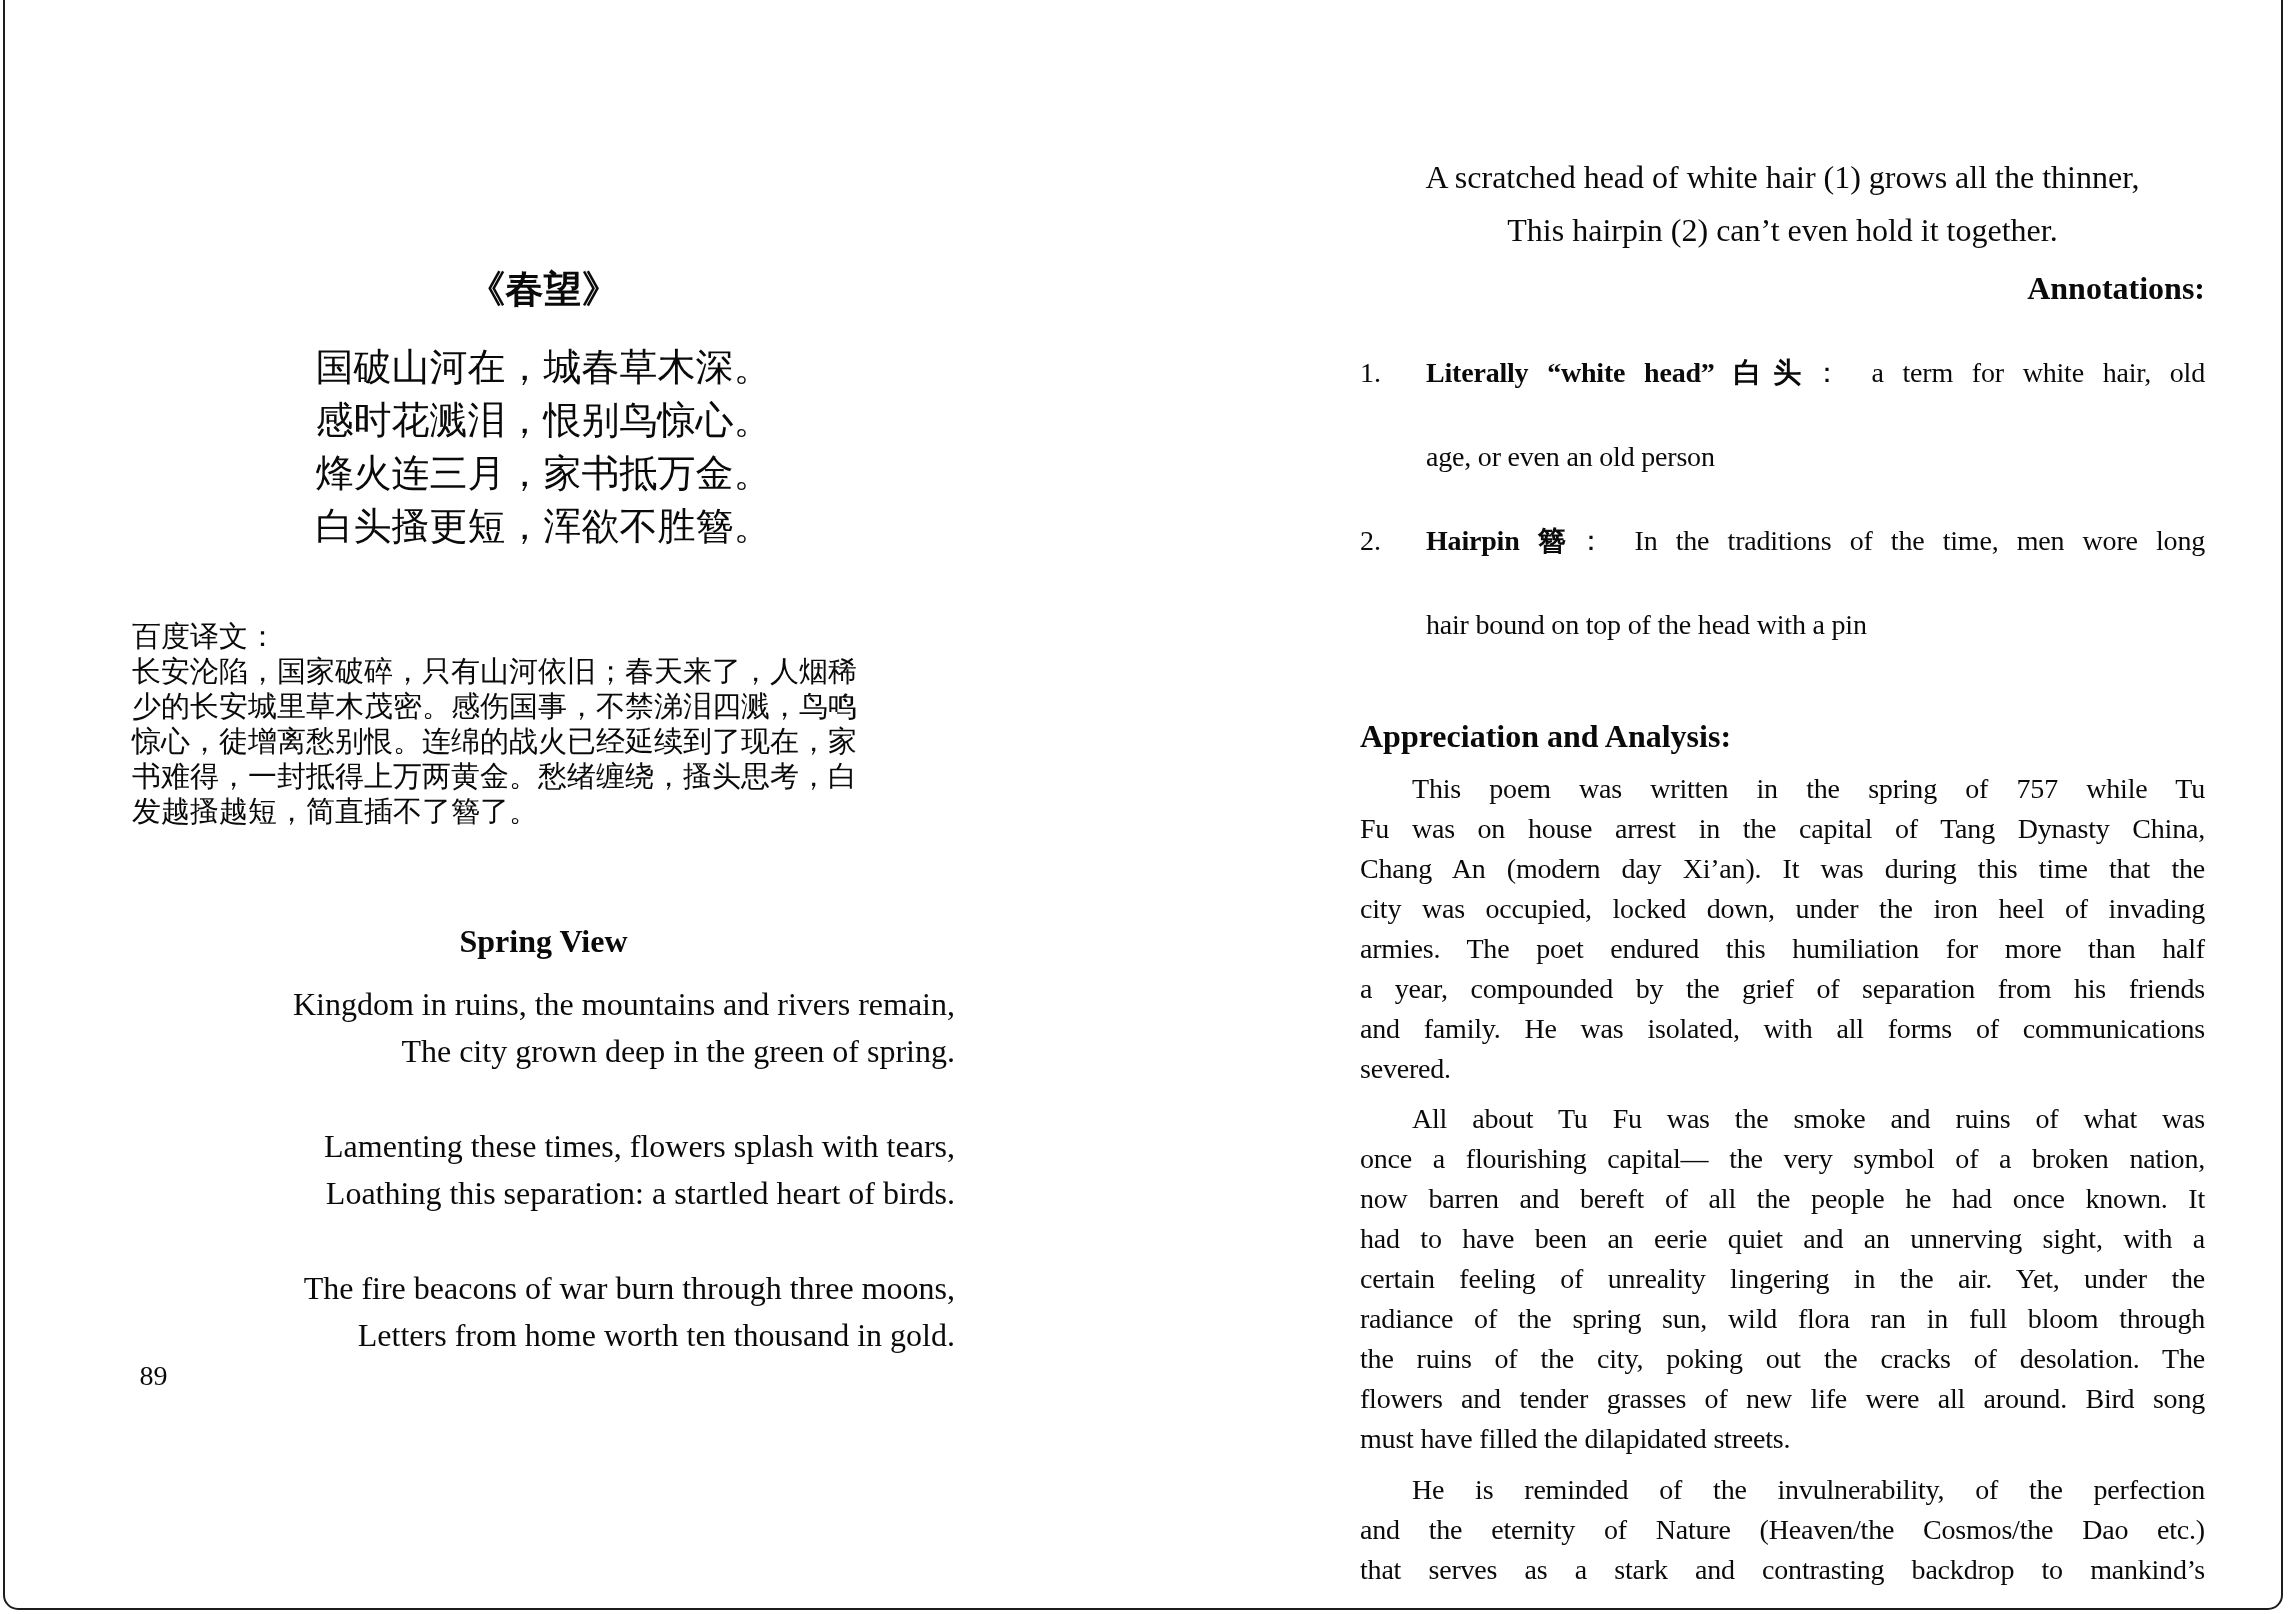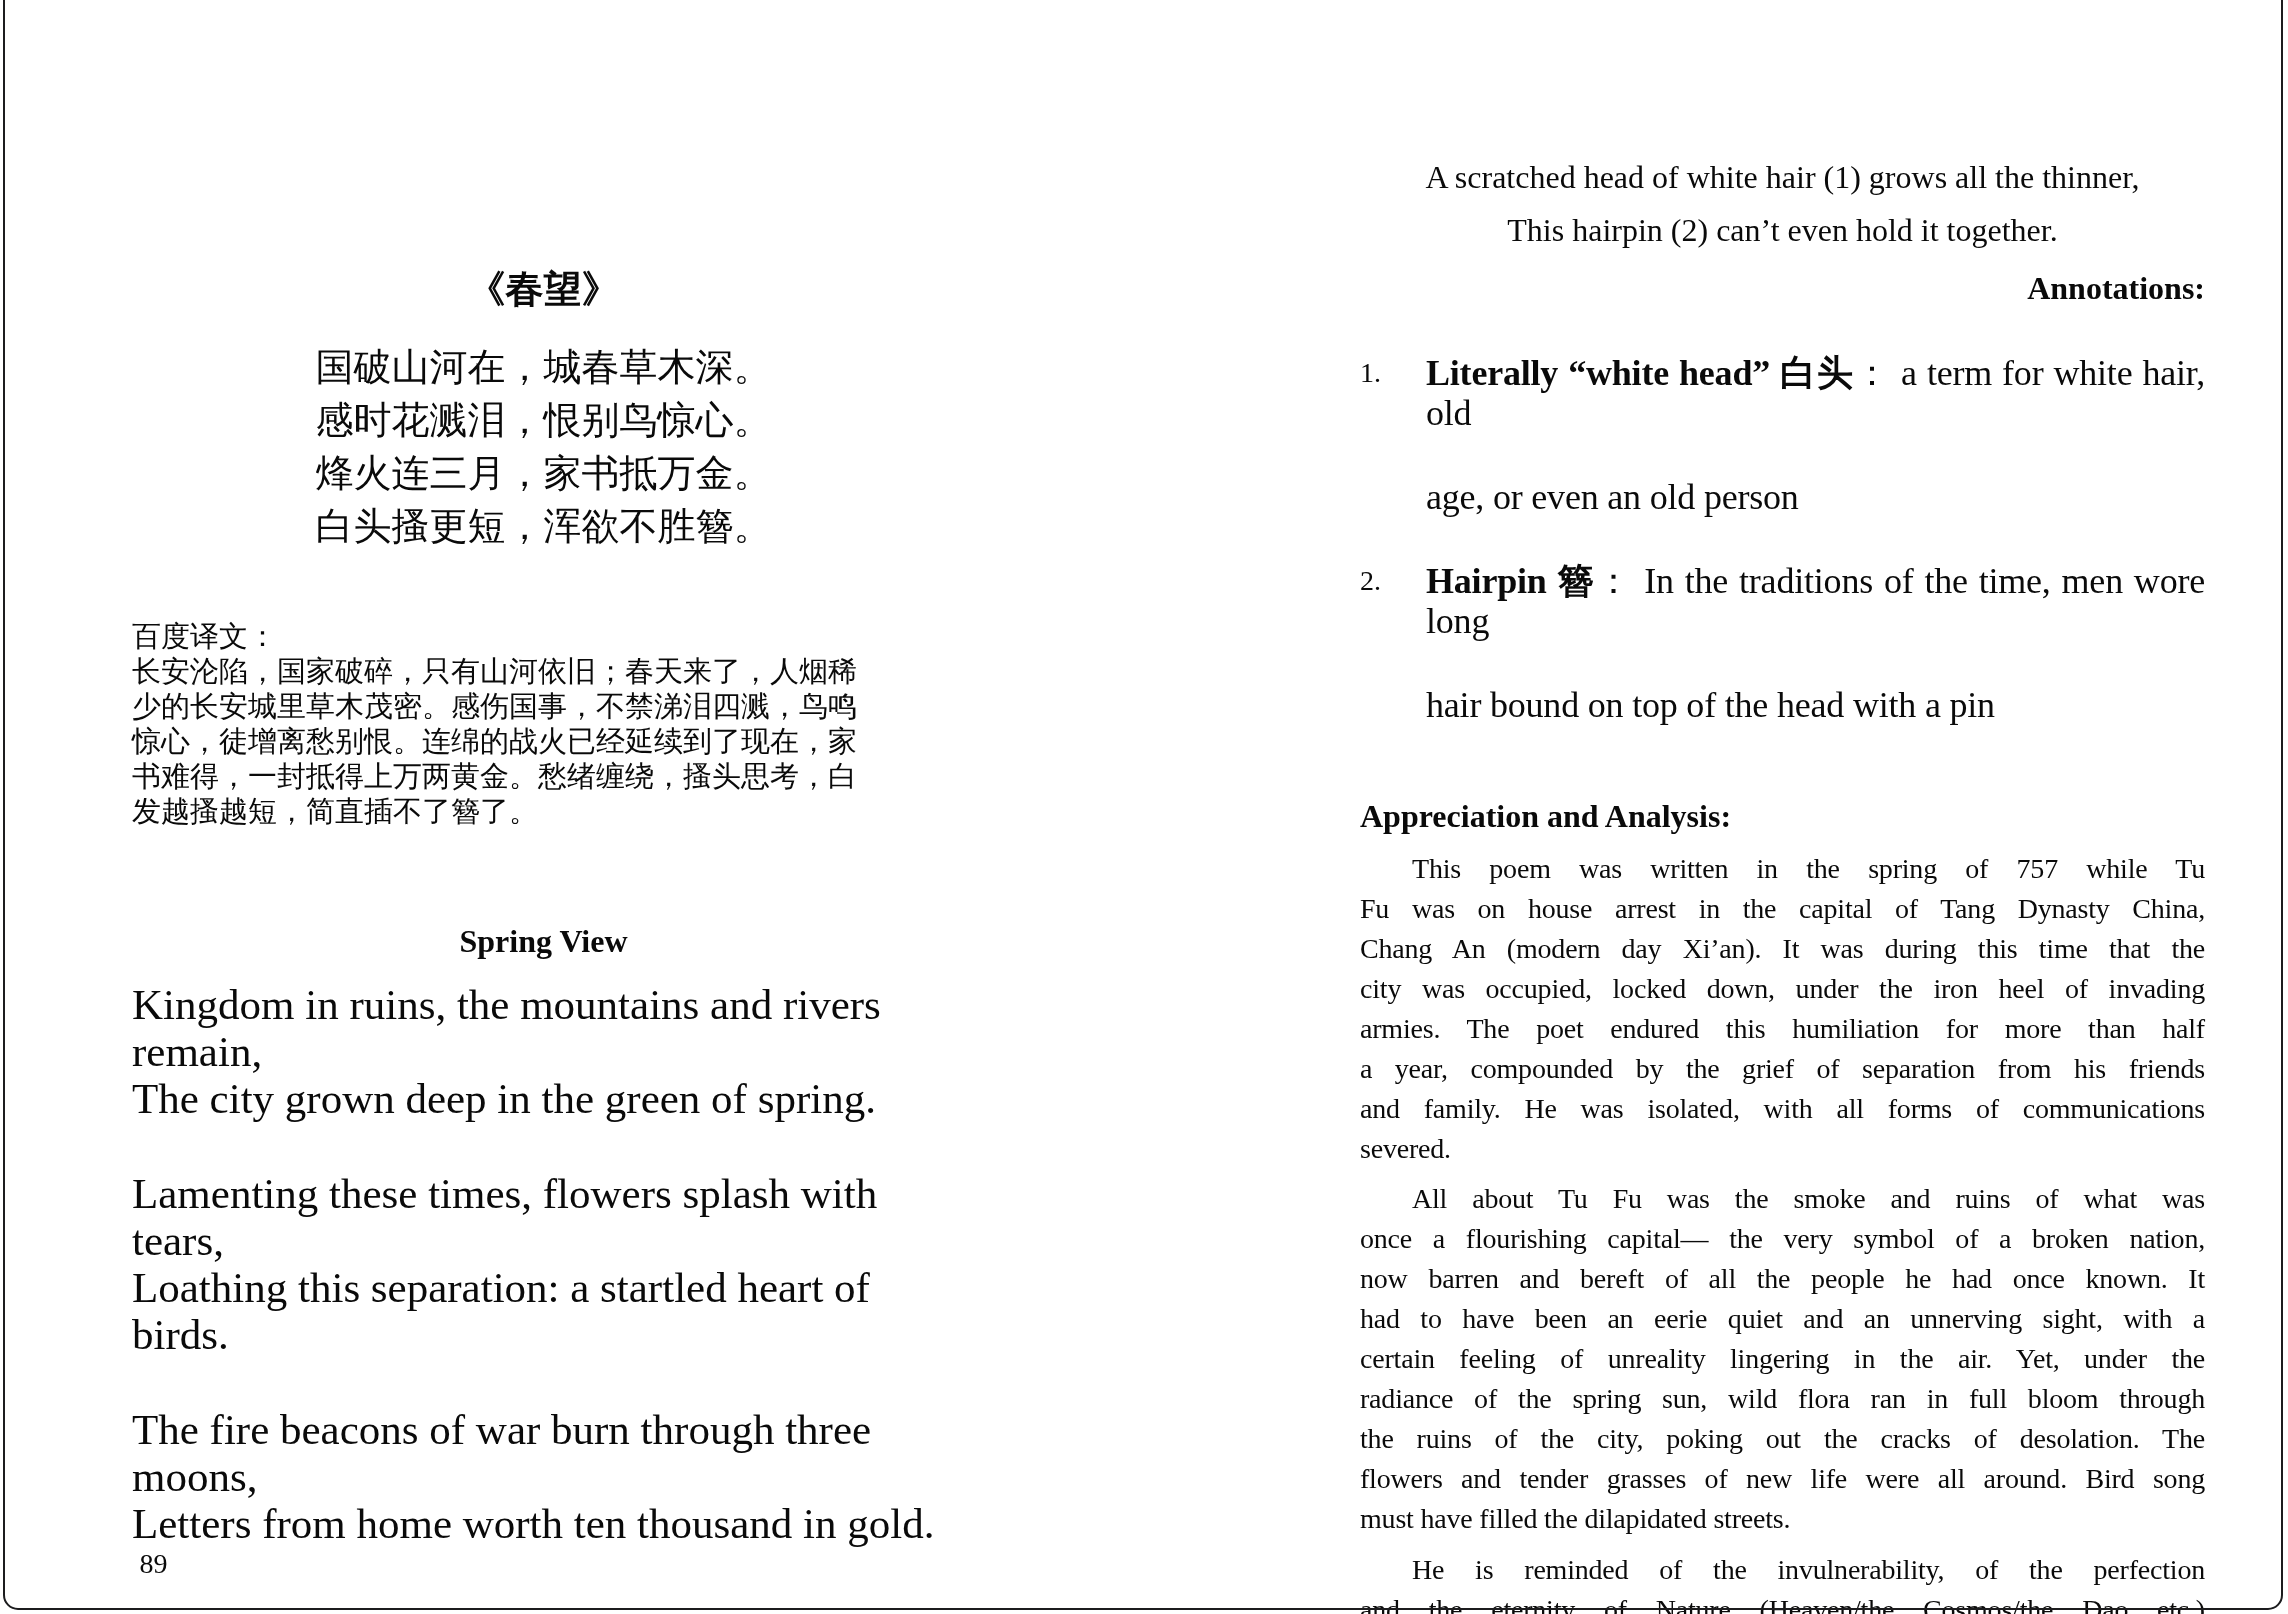--- a/index.html
+++ b/index.html
@@ -31,33 +31,33 @@
   .poem .line { font-size: 38px; line-height: 53px; text-align: center; }
   .yiwen { margin-top: 66px; }
   .yiwen-label, .yiwen .line { font-size: 29px; line-height: 35px; text-align: left; }
   .english-title {
     margin-top: 91px; font-size: 32px; line-height: 42px;
     font-weight: bold; text-align: center;
   }
   .verse { margin-top: 19px; }
   .verse .couplet { margin-top: 0; }
   .verse .couplet + .couplet { margin-top: 48px; }
-  .verse .line { font-size: 43px; line-height: 47px; text-align: left; }
+  .verse .line { font-size: 32px; line-height: 47px; text-align: right; }
   .pagenum { font-size: 28px; line-height: 34px; }
   .pagenum-left { text-align: left; padding-left: 7.6px; }
 
   
   .verse-cont { margin-top: 151px; }
   .verse-cont .line { font-size: 32px; line-height: 53px; text-align: center; }
   .section-heading { font-size: 32px; line-height: 42px; font-weight: bold; text-align: left; }
   .annotations-heading { margin-top: 9.5px; text-align: right; }
   .analysis-heading { margin-top: 70px; }
   .ann-item { position: relative; padding-left: 66px; margin-top: 14px; }
   .ann-item .marker { position: absolute; left: 0; top: 0; font-size: 28px; line-height: 40px; }
-  .ann-item .line { font-size: 36px; line-height: 40px; letter-spacing: -0.2px; margin-top: 44px; }
+  .ann-item .line { font-size: 28px; line-height: 40px; letter-spacing: -0.2px; margin-top: 44px; }
   .para { margin-top: 10.4px; }
   .para-first { margin-top: 12.3px; }
   .para .line { font-size: 28px; line-height: 40px; letter-spacing: -0.2px; }
   .j  { text-align: justify; text-align-last: justify; }
   .nj { text-align: left; text-align-last: left; }
   .indent { padding-left: 52px; }
   .pagenum-right { margin-top: 85px; text-align: right; padding-right: 66px; }
   b { font-weight: bold; }
 </style>
 </head>

